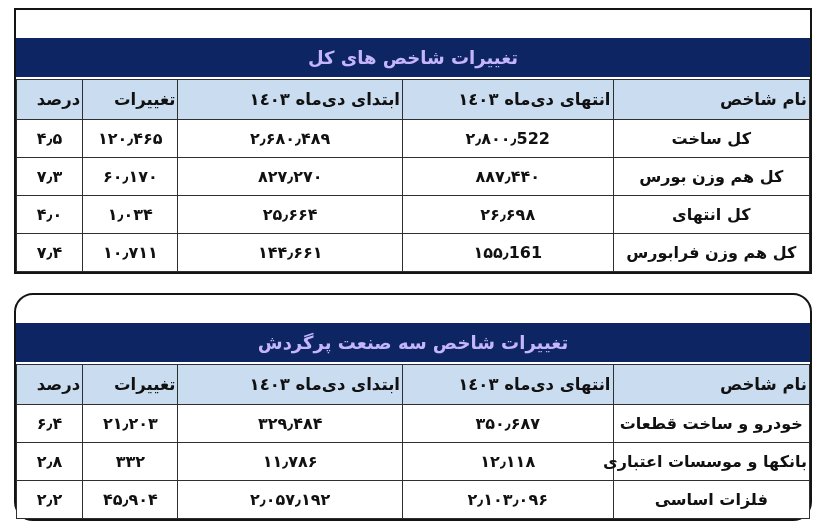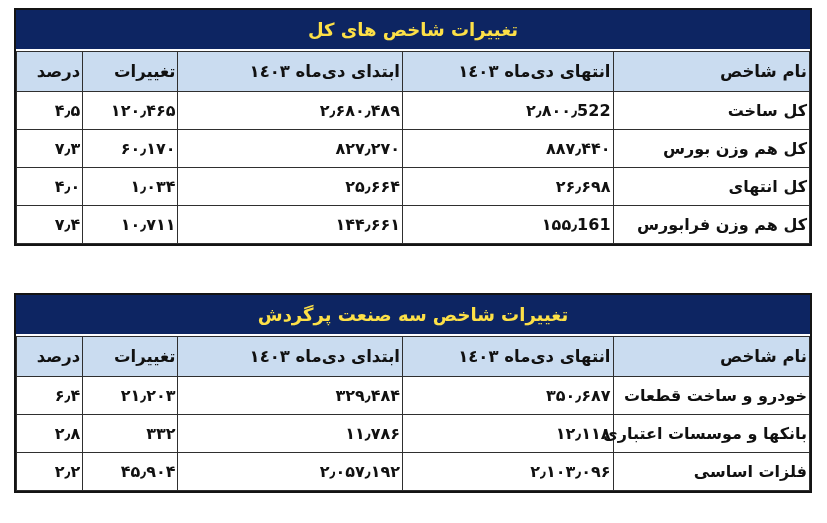--- a/index.html
+++ b/index.html
@@ -19,31 +19,32 @@
   }
   .tbl-wrap {
     position: absolute;
     right: 15px;
     width: 798px;
     border: 2px solid #141414;
     box-sizing: border-box;
     background: #ffffff;
   }
   .tbl-wrap.first  { top: 8px; }
-  .tbl-wrap.second { top: 293px; }
+  .tbl-wrap.second { top: 293px; border-radius: 19px; }
 
   .tbl-title {
     height: 39px;
     line-height: 39px;
     background: #0d2562;
-    color: #fde047;
+    color: #c4b5fd;
     text-align: center;
     font-weight: bold;
     font-size: 18px;
     border-bottom: 2px solid #ffffff;
+    margin-top: 28px;
   }
 
   table.data {
     width: 100%;
     border-collapse: collapse;
     table-layout: fixed;
   }
   
   col.c-name    { width: 196px; }
   col.c-end     { width: 210px; }
@@ -59,21 +60,21 @@
     text-align: right;
     vertical-align: middle;
     border: 1px solid #2f2f2f;
     padding: 0 2px;
   }
   table.data td {
     background: #ffffff;
     height: 37px;
     font-size: 16px;
     font-weight: bold;
-    text-align: right;
+    text-align: center;
     vertical-align: middle;
     border: 1px solid #2f2f2f;
     padding: 0 2px;
     white-space: nowrap;
   }
 </style>
 </head>
 <body>
 
 <div class="page">

